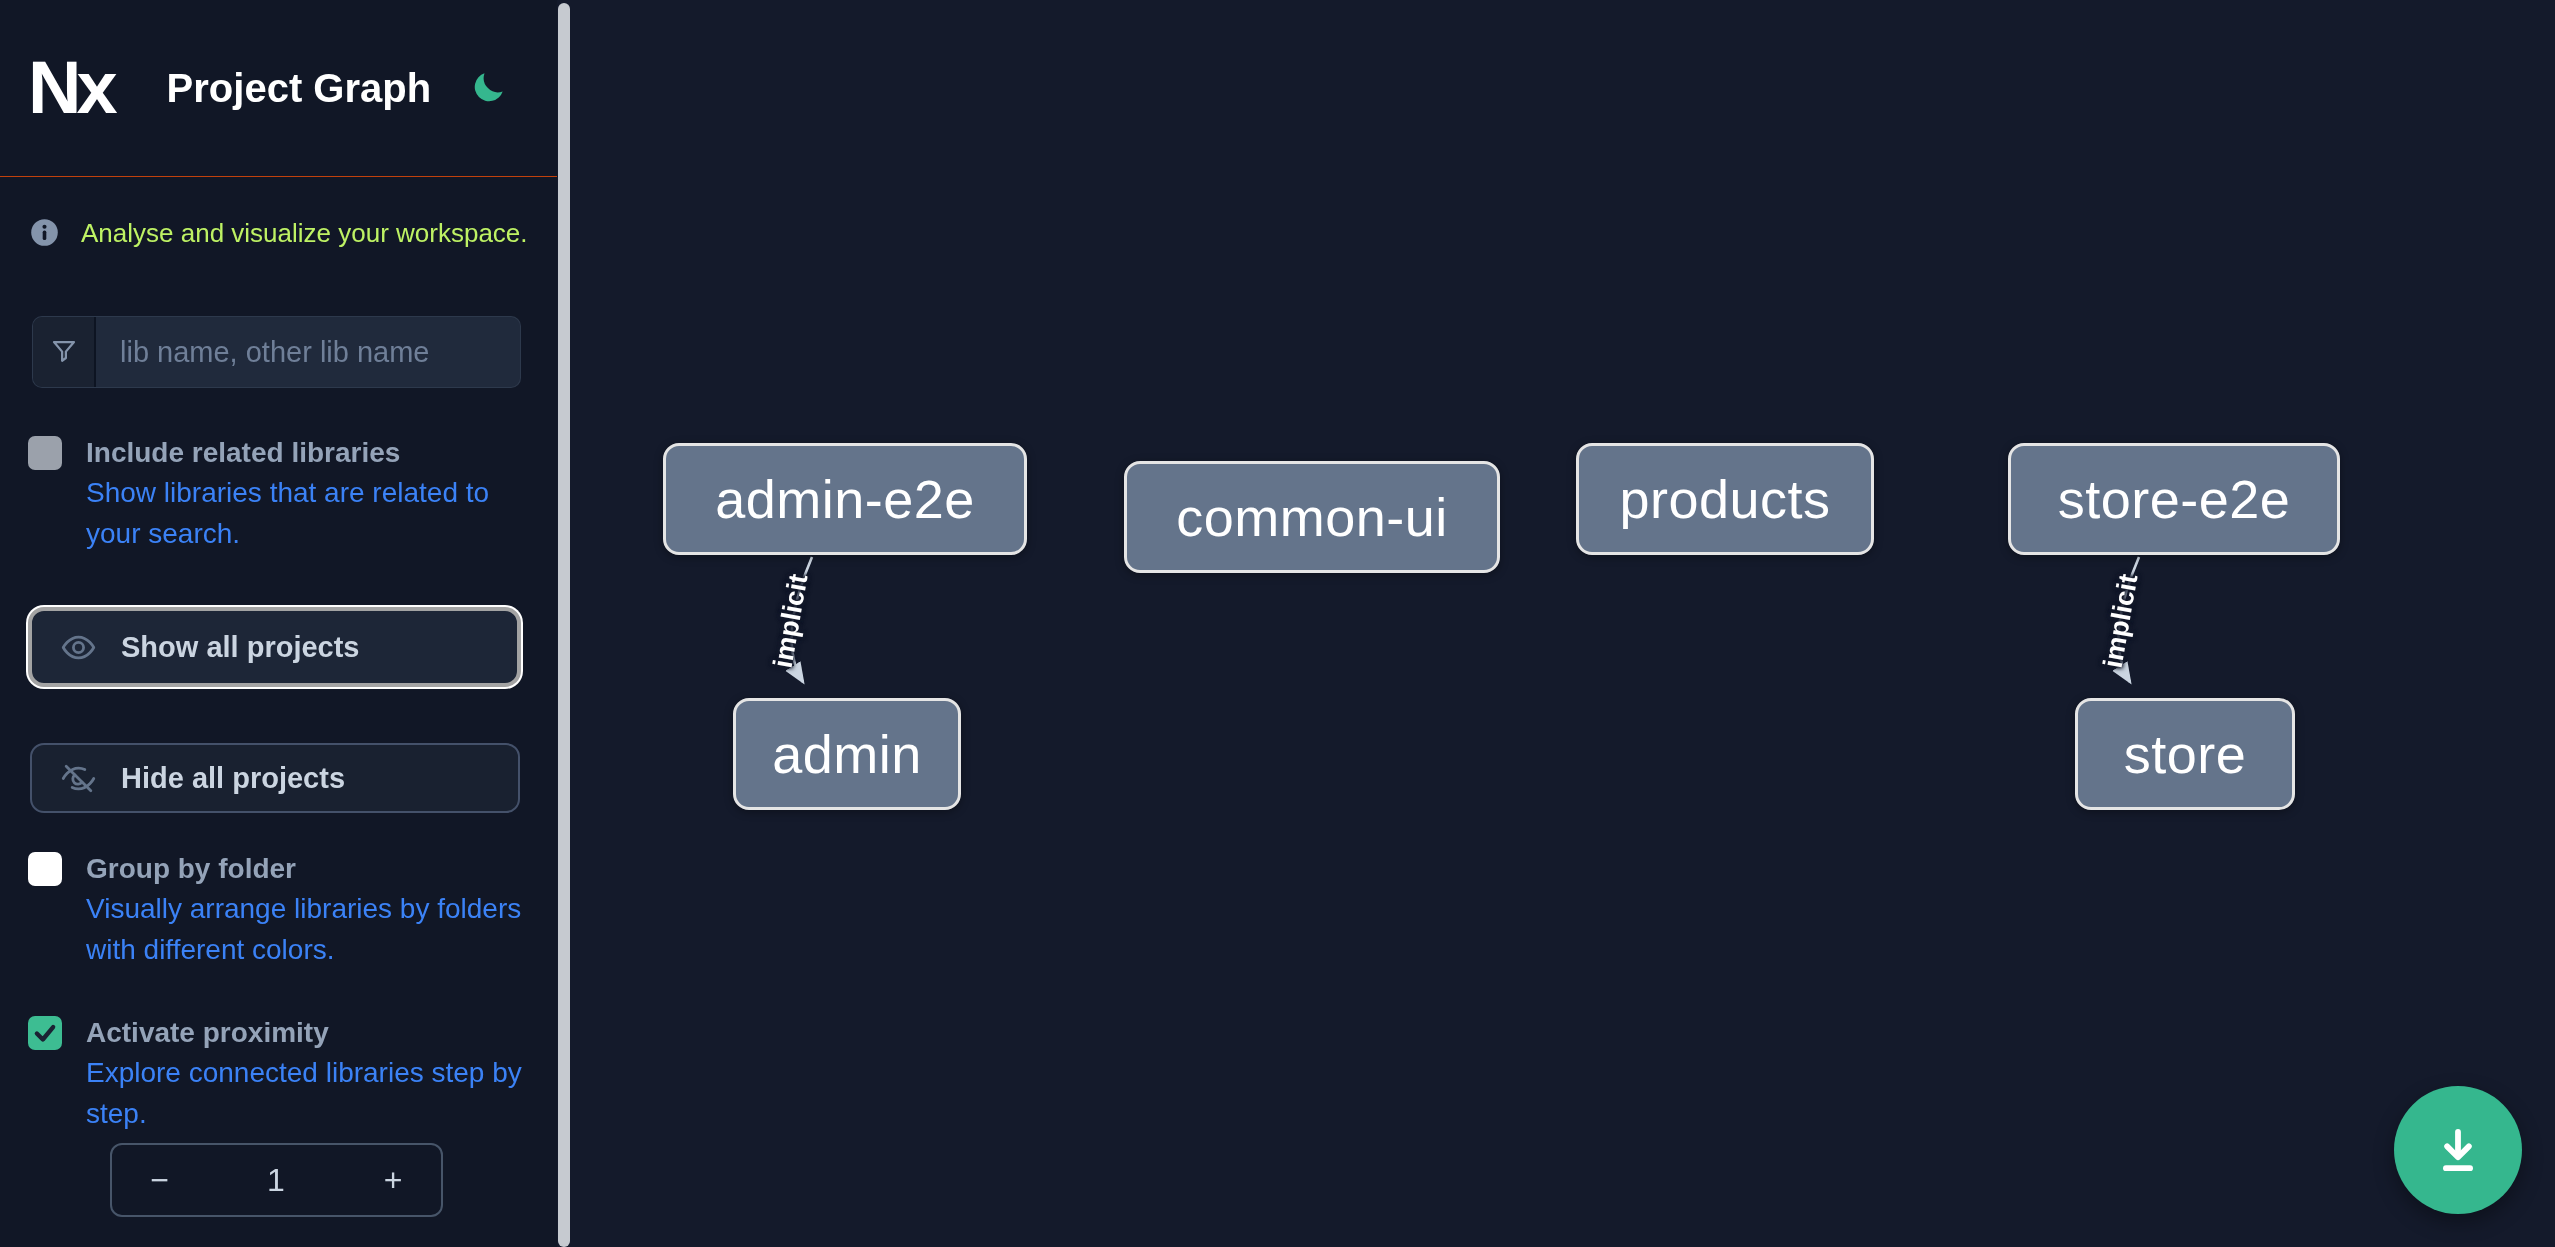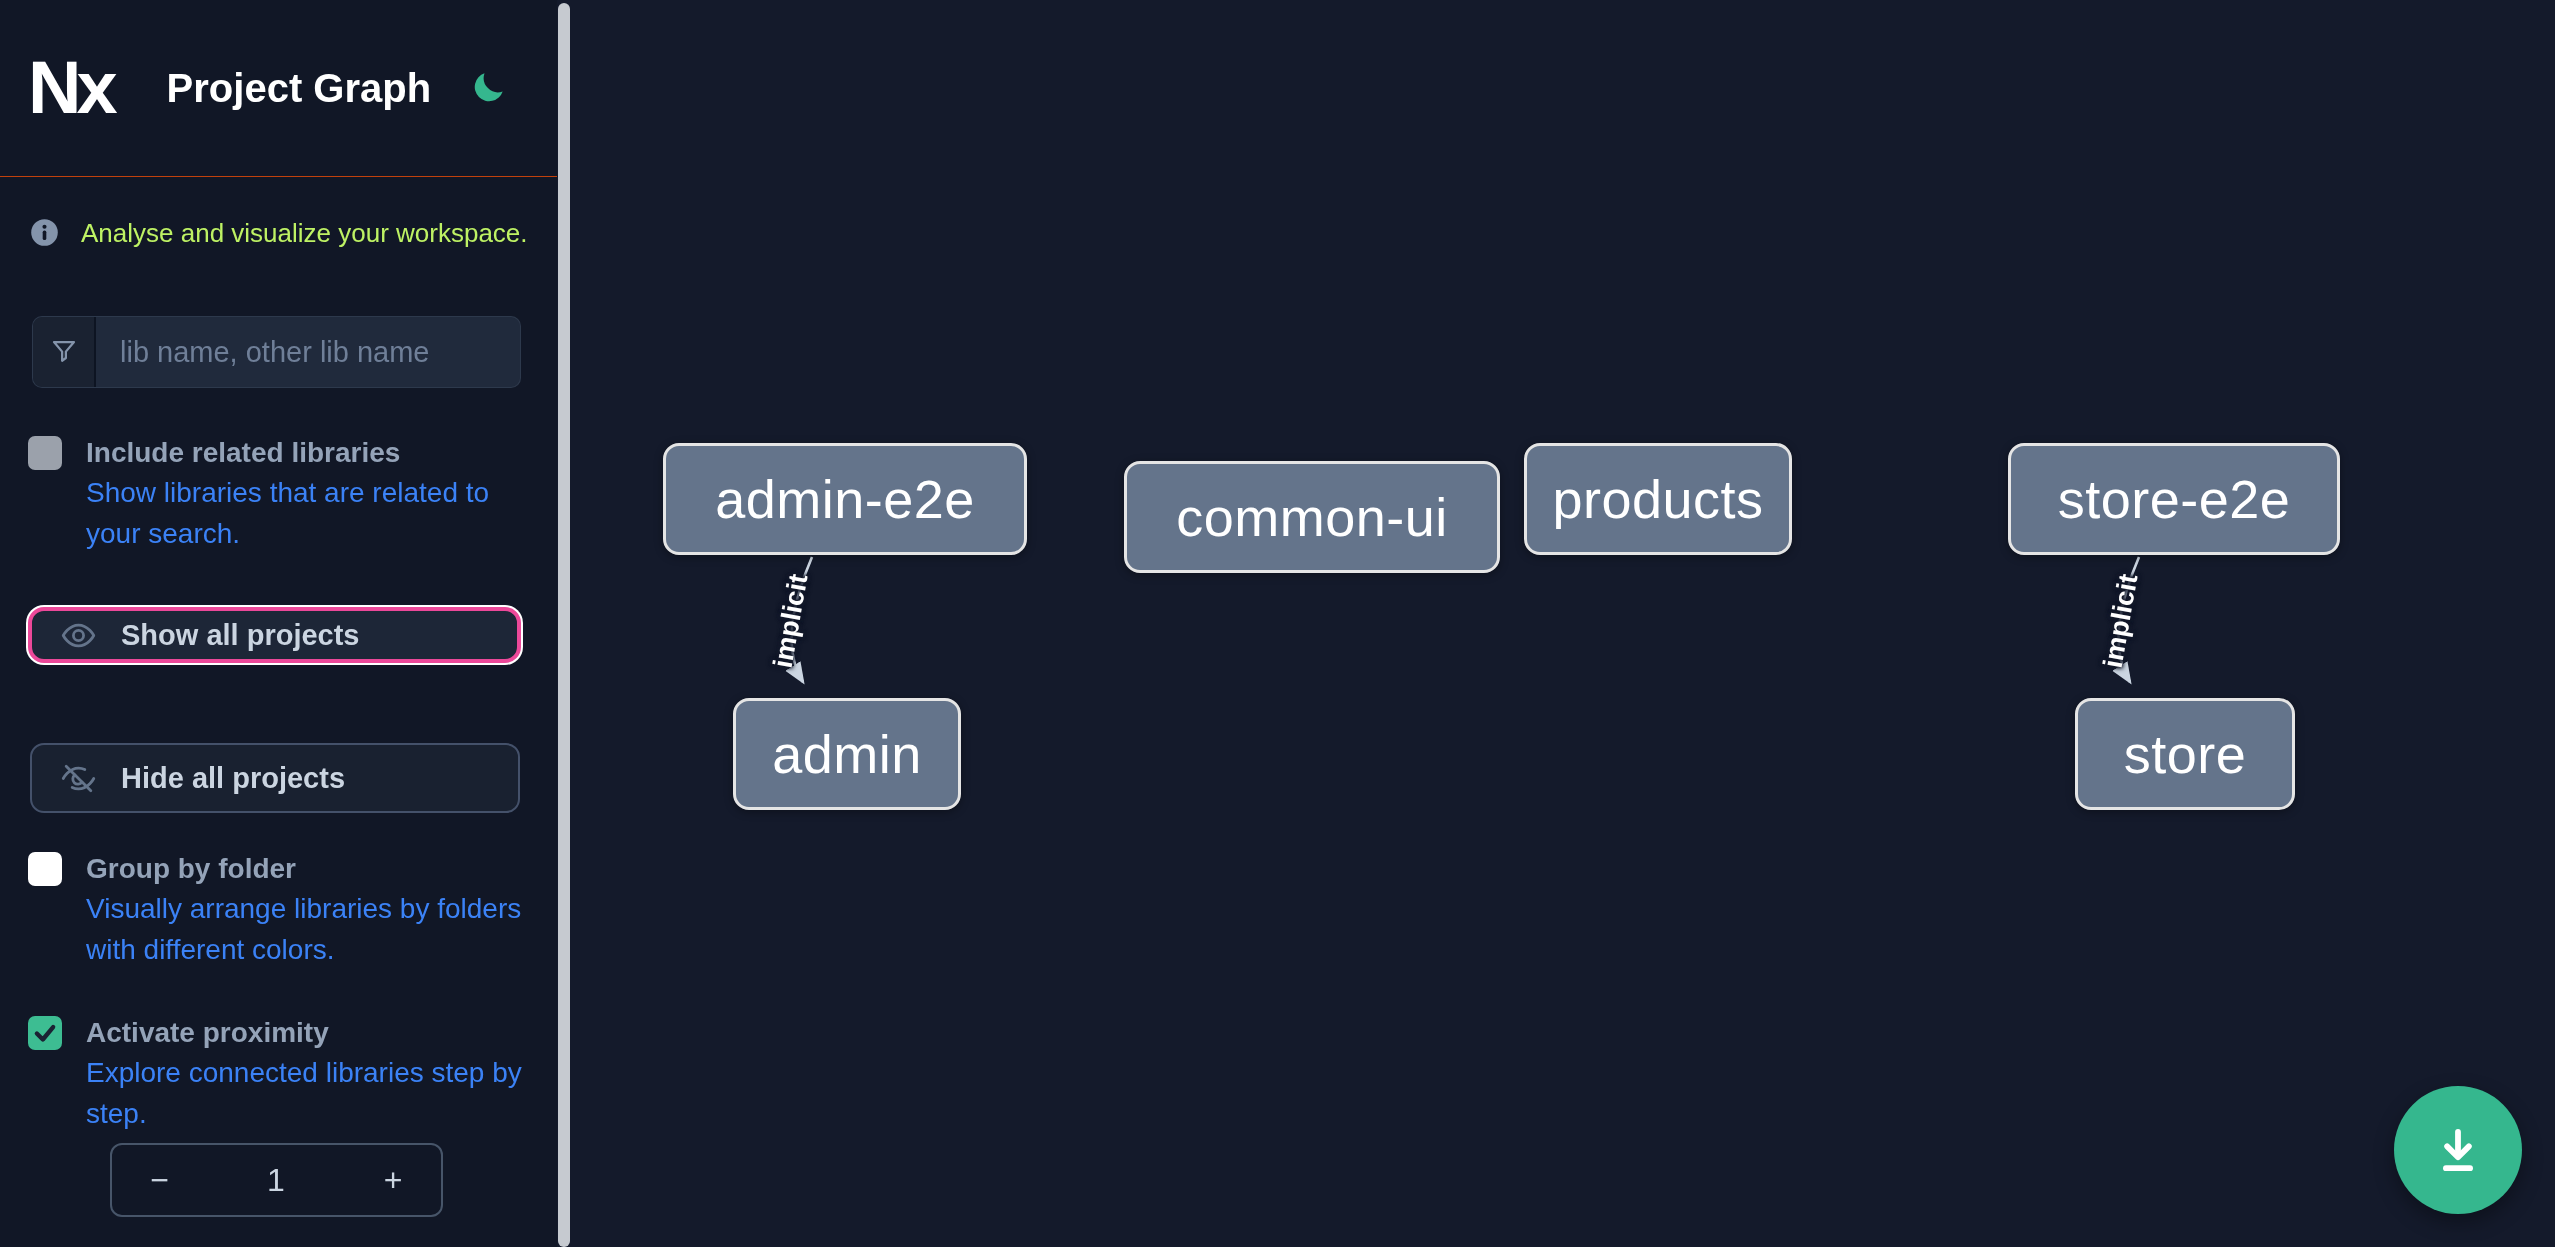--- a/index.html
+++ b/index.html
@@ -56,22 +56,22 @@
     cursor:pointer; display:flex; align-items:center; justify-content:center; }
   .cb-gray { background:#9ba1ab; }
   .cb-white { background:#ffffff; }
   .cb-checked { background:#3dbd92; }
   .cb-checked svg { width:26px; height:26px; }
   .opt-label { color:#94a3b8; font-size:28px; font-weight:700; line-height:38px; }
   .opt-desc { color:#3b82f6; font-size:28px; font-weight:400; line-height:41px; }
 
   .sb-btn { position:absolute; display:flex; align-items:center; gap:24px;
     cursor:pointer; font-family:"Liberation Sans", sans-serif; }
-  .btn-show { left:28px; top:607px; width:493px; height:56px; background:#1d2637;
-    border:4px solid #ec4899; border-radius:16px; box-shadow:0 0 0 2px #ffffff;
+  .btn-show { left:28px; top:607px; width:493px; height:80px; background:#1d2637;
+    border:4px solid #a3a3a3; border-radius:16px; box-shadow:0 0 0 2px #ffffff;
     padding-left:28px; }
   .btn-hide { left:30px; top:707px; width:490px; height:70px; background:#192130;
     border:2px solid #44516a; border-radius:14px; padding-left:28px;margin-top:36px; }
   .sb-btn .lbl { color:#cbd5e1; font-size:29px; font-weight:600; }
 
   .stepper { position:absolute; left:110px; top:1143px; width:333px; height:74px;
     border:2px solid #475569; border-radius:12px; display:flex; overflow:hidden;
     color:#cbd5e1; }
   .stepper .seg { display:flex; align-items:center; justify-content:center;
     font-size:32px; background:transparent; border:none; color:#cbd5e1;
@@ -97,21 +97,21 @@
       </defs>
       <path d="M812,557 C798,590 779,644 803,682" fill="none" stroke="#cbd5e1" stroke-width="2.6" marker-end="url(#arrow)"></path>
       <path d="M2139,557 C2125,590 2106,644 2130,682" fill="none" stroke="#cbd5e1" stroke-width="2.6" marker-end="url(#arrow)"></path>
     </svg>
 
     <span class="edge-label" style="left:791px; top:621px;">implicit</span>
     <span class="edge-label" style="left:2121px; top:621px;">implicit</span>
 
     <div class="node" style="left:663px; top:443px; width:364px;">admin-e2e</div>
     <div class="node" style="left:1124px; top:461px; width:376px;">common-ui</div>
-    <div class="node" style="left:1524px; top:443px; width:268px;">products</div>
+    <div class="node" style="left:1576px; top:443px; width:298px;">products</div>
     <div class="node" style="left:2008px; top:443px; width:332px;">store-e2e</div>
     <div class="node" style="left:733px; top:698px; width:228px;">admin</div>
     <div class="node" style="left:2075px; top:698px; width:220px;">store</div>
 
     <button class="fab">
       <span class="icon">
         <svg width="58" height="58" viewBox="0 0 24 24" fill="none" stroke="#ffffff" stroke-width="2.4" stroke-linecap="round" stroke-linejoin="round">
           <path d="M12 4.5v9.5"></path>
             <path d="m7.5 10.5 4.5 4.5 4.5-4.5"></path>
             <path d="M7 19.5h10"></path>

